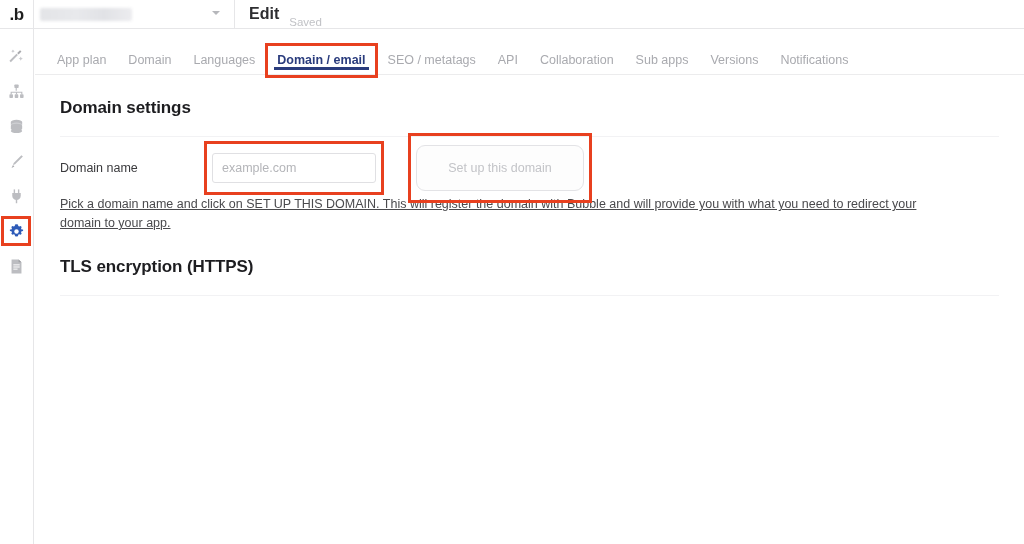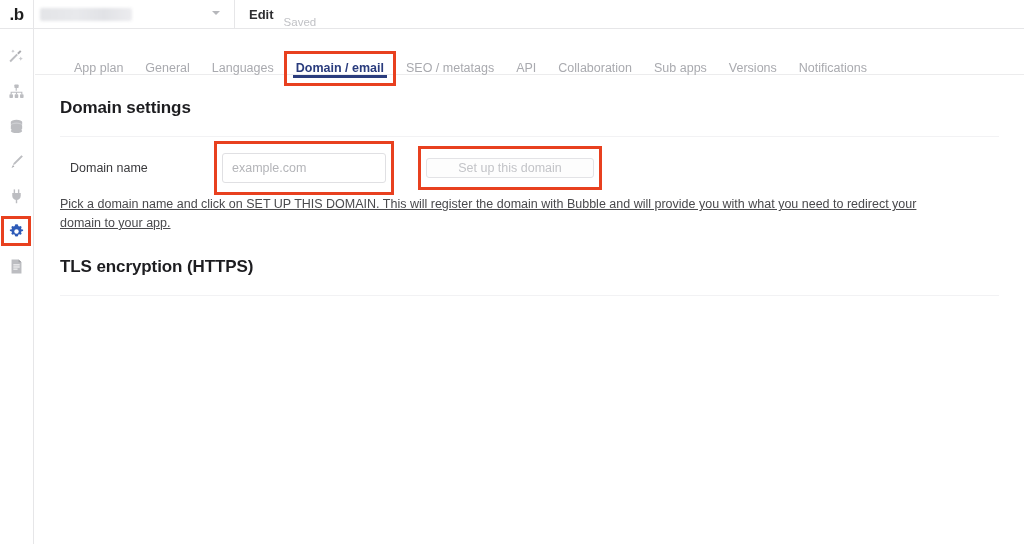--- a/index.html
+++ b/index.html
@@ -36,21 +36,21 @@
     color:transparent; font-size:11px; overflow:hidden; white-space:nowrap;
   }
   .chev {
     position:absolute; right:14px; top:11px;
     width:0; height:0;
     border-left:4px solid transparent; border-right:4px solid transparent;
     border-top:4px solid #b6b7bb;
   }
   .topbar-sep { width:1px; height:29px; background:#e6e6e8; }
   .edit-label {
-    font-size:13px; font-weight:700; color:#2e2e31; padding:0 10px 0 14px;
+    font-size:16px; font-weight:700; color:#2e2e31; padding:0 10px 0 14px;
   }
   .saved-label { font-size:11.5px; color:#c1c2c6;margin-top:16px; }
 
   
   .sidebar {
     position:absolute; left:0; top:29px; width:34px; height:515px;
     background:#fff; border-right:1px solid #e6e6e8;
     display:flex; flex-direction:column; align-items:center;
     padding-top:10px;
   }
@@ -68,21 +68,21 @@
   
   .content {
     position:absolute; left:35px; top:29px; width:989px; height:515px;
     background:#fff;
   }
 
   
   .tabs {
     position:relative; height:46px;
     border-bottom:1px solid #ececed;
-    display:flex; align-items:flex-end; padding-left:28px;
+    display:flex; align-items:center; padding-left:11px;
   }
   .tab {
     position:relative;
     font-size:12.5px; color:#a9aaaf;
     padding:17px 11px 0 11px;
     white-space:nowrap;
     line-height:1;
   }
   .tab.active { color:#2a3c7d; font-weight:700; }
   .tab.active .tab-underline {
@@ -96,42 +96,42 @@
 
   
   .section { padding:0 25px; }
   .h2 {
     font-size:17px; font-weight:700; color:#1d1d20;
     padding-top:23px; padding-bottom:0; letter-spacing:-0.1px;
   }
   .rule { height:1px; background:#f2f2f4; margin-top:18px; }
 
   .row-domain {
-    position:relative; height:62px; display:flex; align-items:center;margin-left:10px;
+    position:relative; height:62px; display:flex; align-items:center;
   }
   .field-label { font-size:12.5px; color:#3a3a3d; width:152px; }
 
   .input-wrap { position:relative; width:164px; }
   .dom-input {
     width:164px; height:30px;
     border:1px solid #e0e0e3; border-radius:3px;
     background:#fff; font-family:"Liberation Sans", sans-serif;
     font-size:12.5px; color:#ef4444; padding:0 9px;
     outline:none;
   }
   .dom-input::placeholder { color:#b4b5b9; }
   .hl-box {
     position:absolute; border:3px solid #e8401f; pointer-events:none;
   }
   .hl-input { left:-8px; top:-12px; right:-8px; bottom:-12px; }
 
   .btn-wrap { position:relative; width:168px; margin-left:40px; }
   .setup-btn {
-    width:168px; height:20px;
-    border:1px solid #e3e3e6; border-radius:3px;
+    width:168px; height:46px;
+    border:1px solid #e3e3e6; border-radius:9px;
     background:#fdfdfd; color:#c3c4c8;
     font-family:"Liberation Sans", sans-serif; font-size:12.5px;
     cursor:default;
   }
   .hl-btn { left:-8px; top:-12px; right:-8px; bottom:-12px; }
 
   .helper {
     font-size:12.5px; color:#4a4a4d; line-height:1.55;
     max-width:885px; margin-top:-4px;text-decoration:underline;
   }
@@ -226,21 +226,21 @@
 
   </div>
 
   <div class="content">
 
     <div class="tabs">
       <div class="tab">
         <span>App plan</span>
       </div>
       <div class="tab">
-        <span>General</span>
+        <span>Domain</span>
       </div>
       <div class="tab">
         <span>Languages</span>
       </div>
       <div class="tab active">
         <span>Domain / email</span>
         <span class="tab-underline"></span>
         <span class="tab-hl"></span>
       </div>
       <div class="tab">

